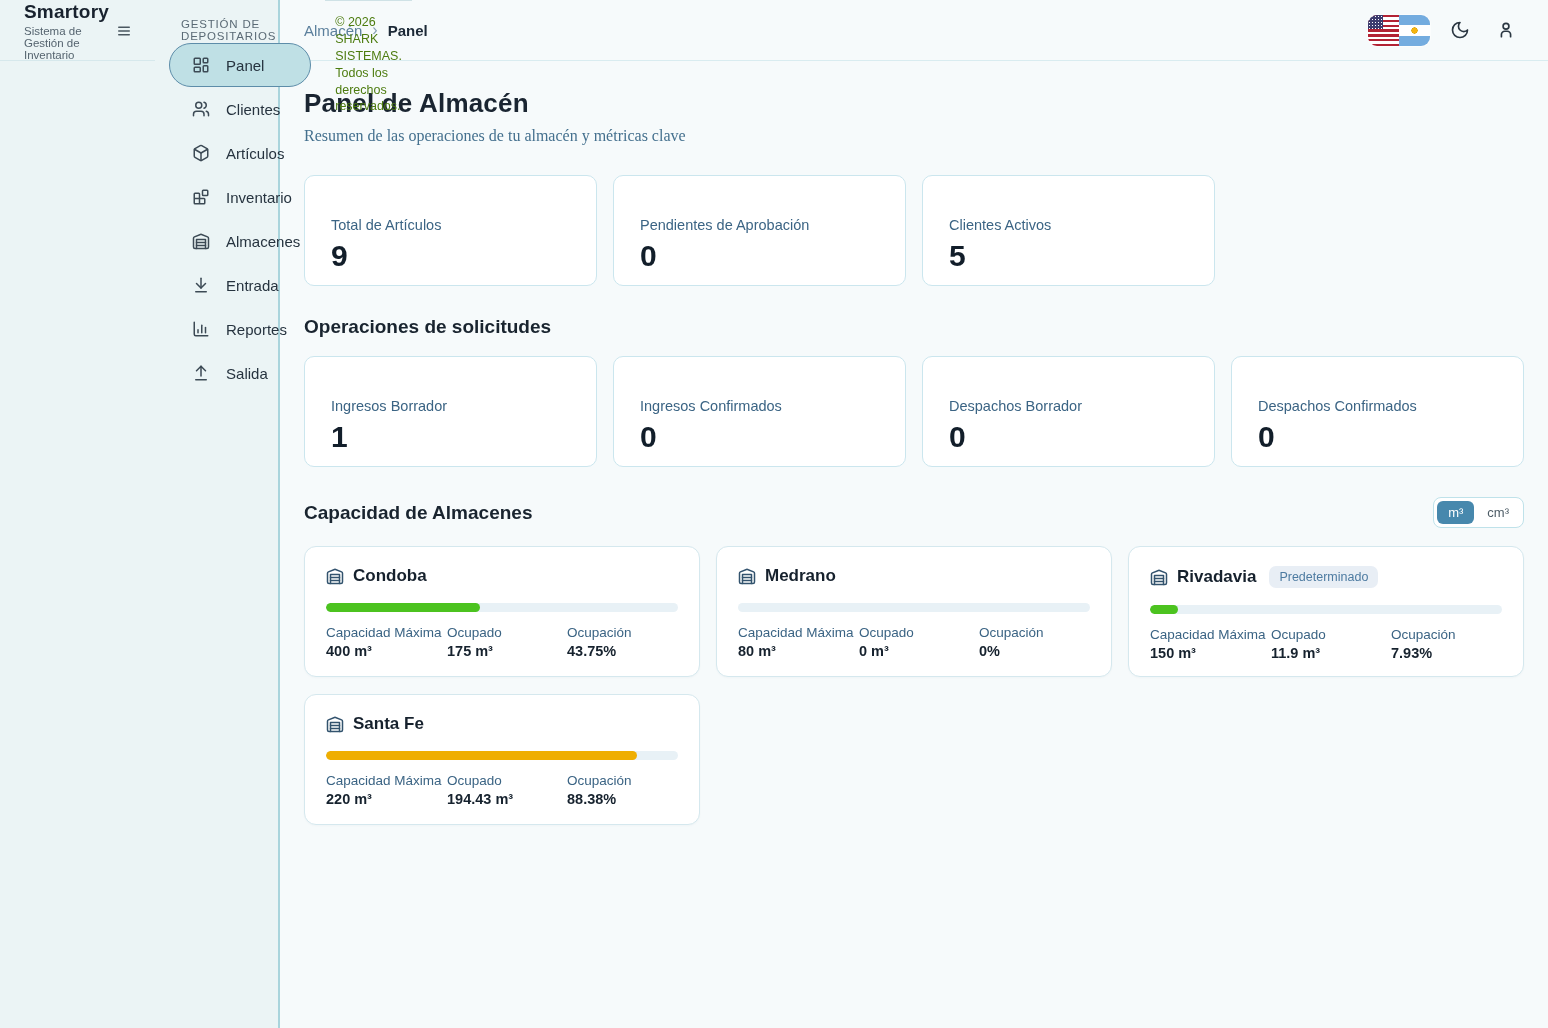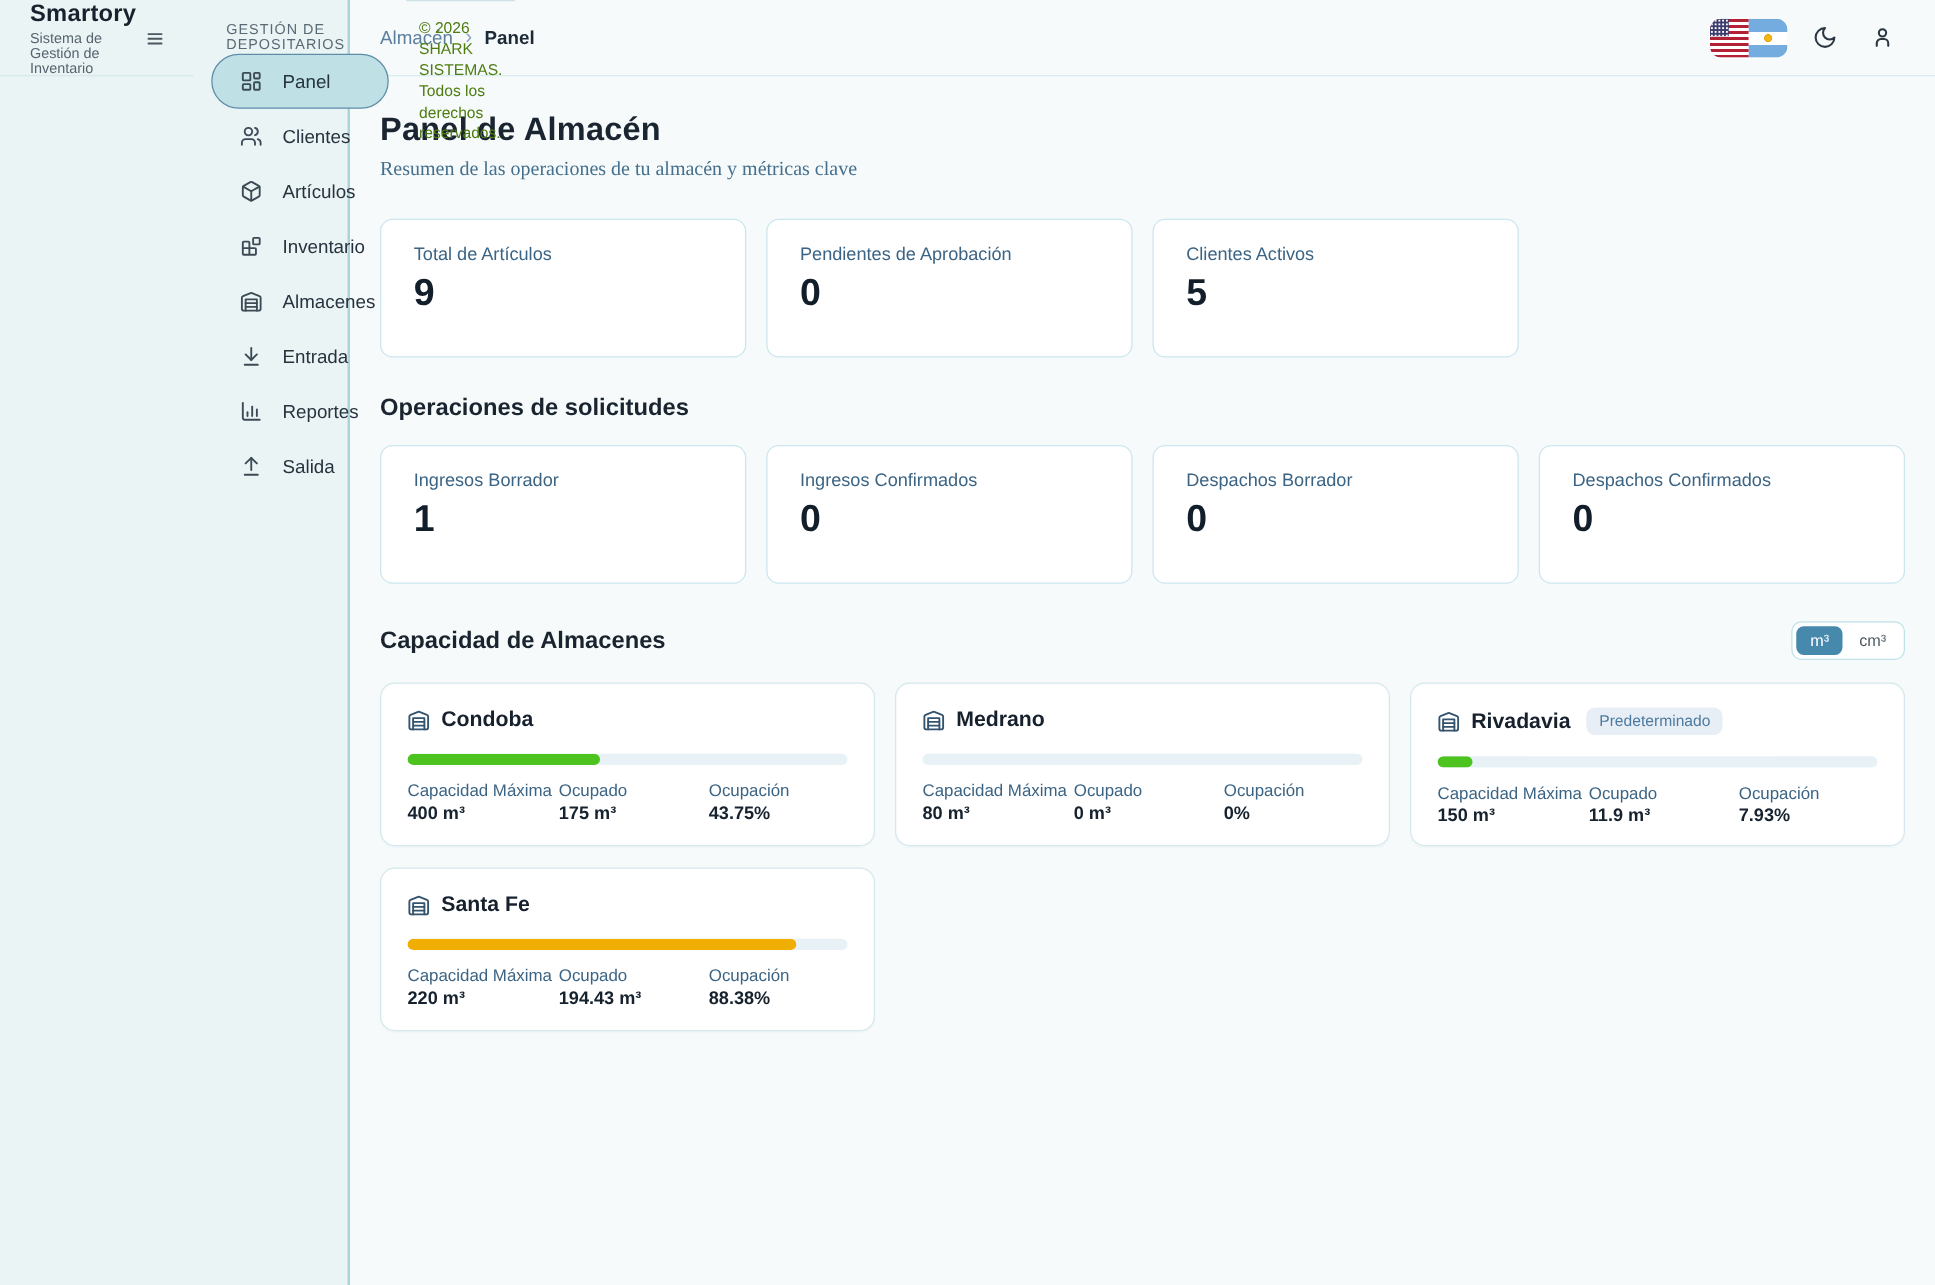--- a/index.html
+++ b/index.html
@@ -100,21 +100,21 @@
 
   .stats-grid {
     margin-top:30px;
     display:grid; grid-template-columns:repeat(4,1fr); gap:16px;
   }
   .stat-card {
     background:#ffffff;
     border:1px solid #cbe6ee;
     border-radius:10px;
     height:111px;
-    padding:20px 26px;
+    padding:41px 26px;
   }
   .stat-label { font-size:14.5px; color:#3b6484; }
   .stat-value { font-size:30px; font-weight:700; color:#121e2a; margin-top:6px; }
 
   .section-title { font-size:19px; font-weight:700; color:#19242f; margin-top:30px; }
   .section-row { display:flex; align-items:center; justify-content:space-between; margin-top:30px; }
   .section-row .section-title { margin-top:0; }
 
   .unit-toggle {
     display:flex; align-items:center; gap:2px;

